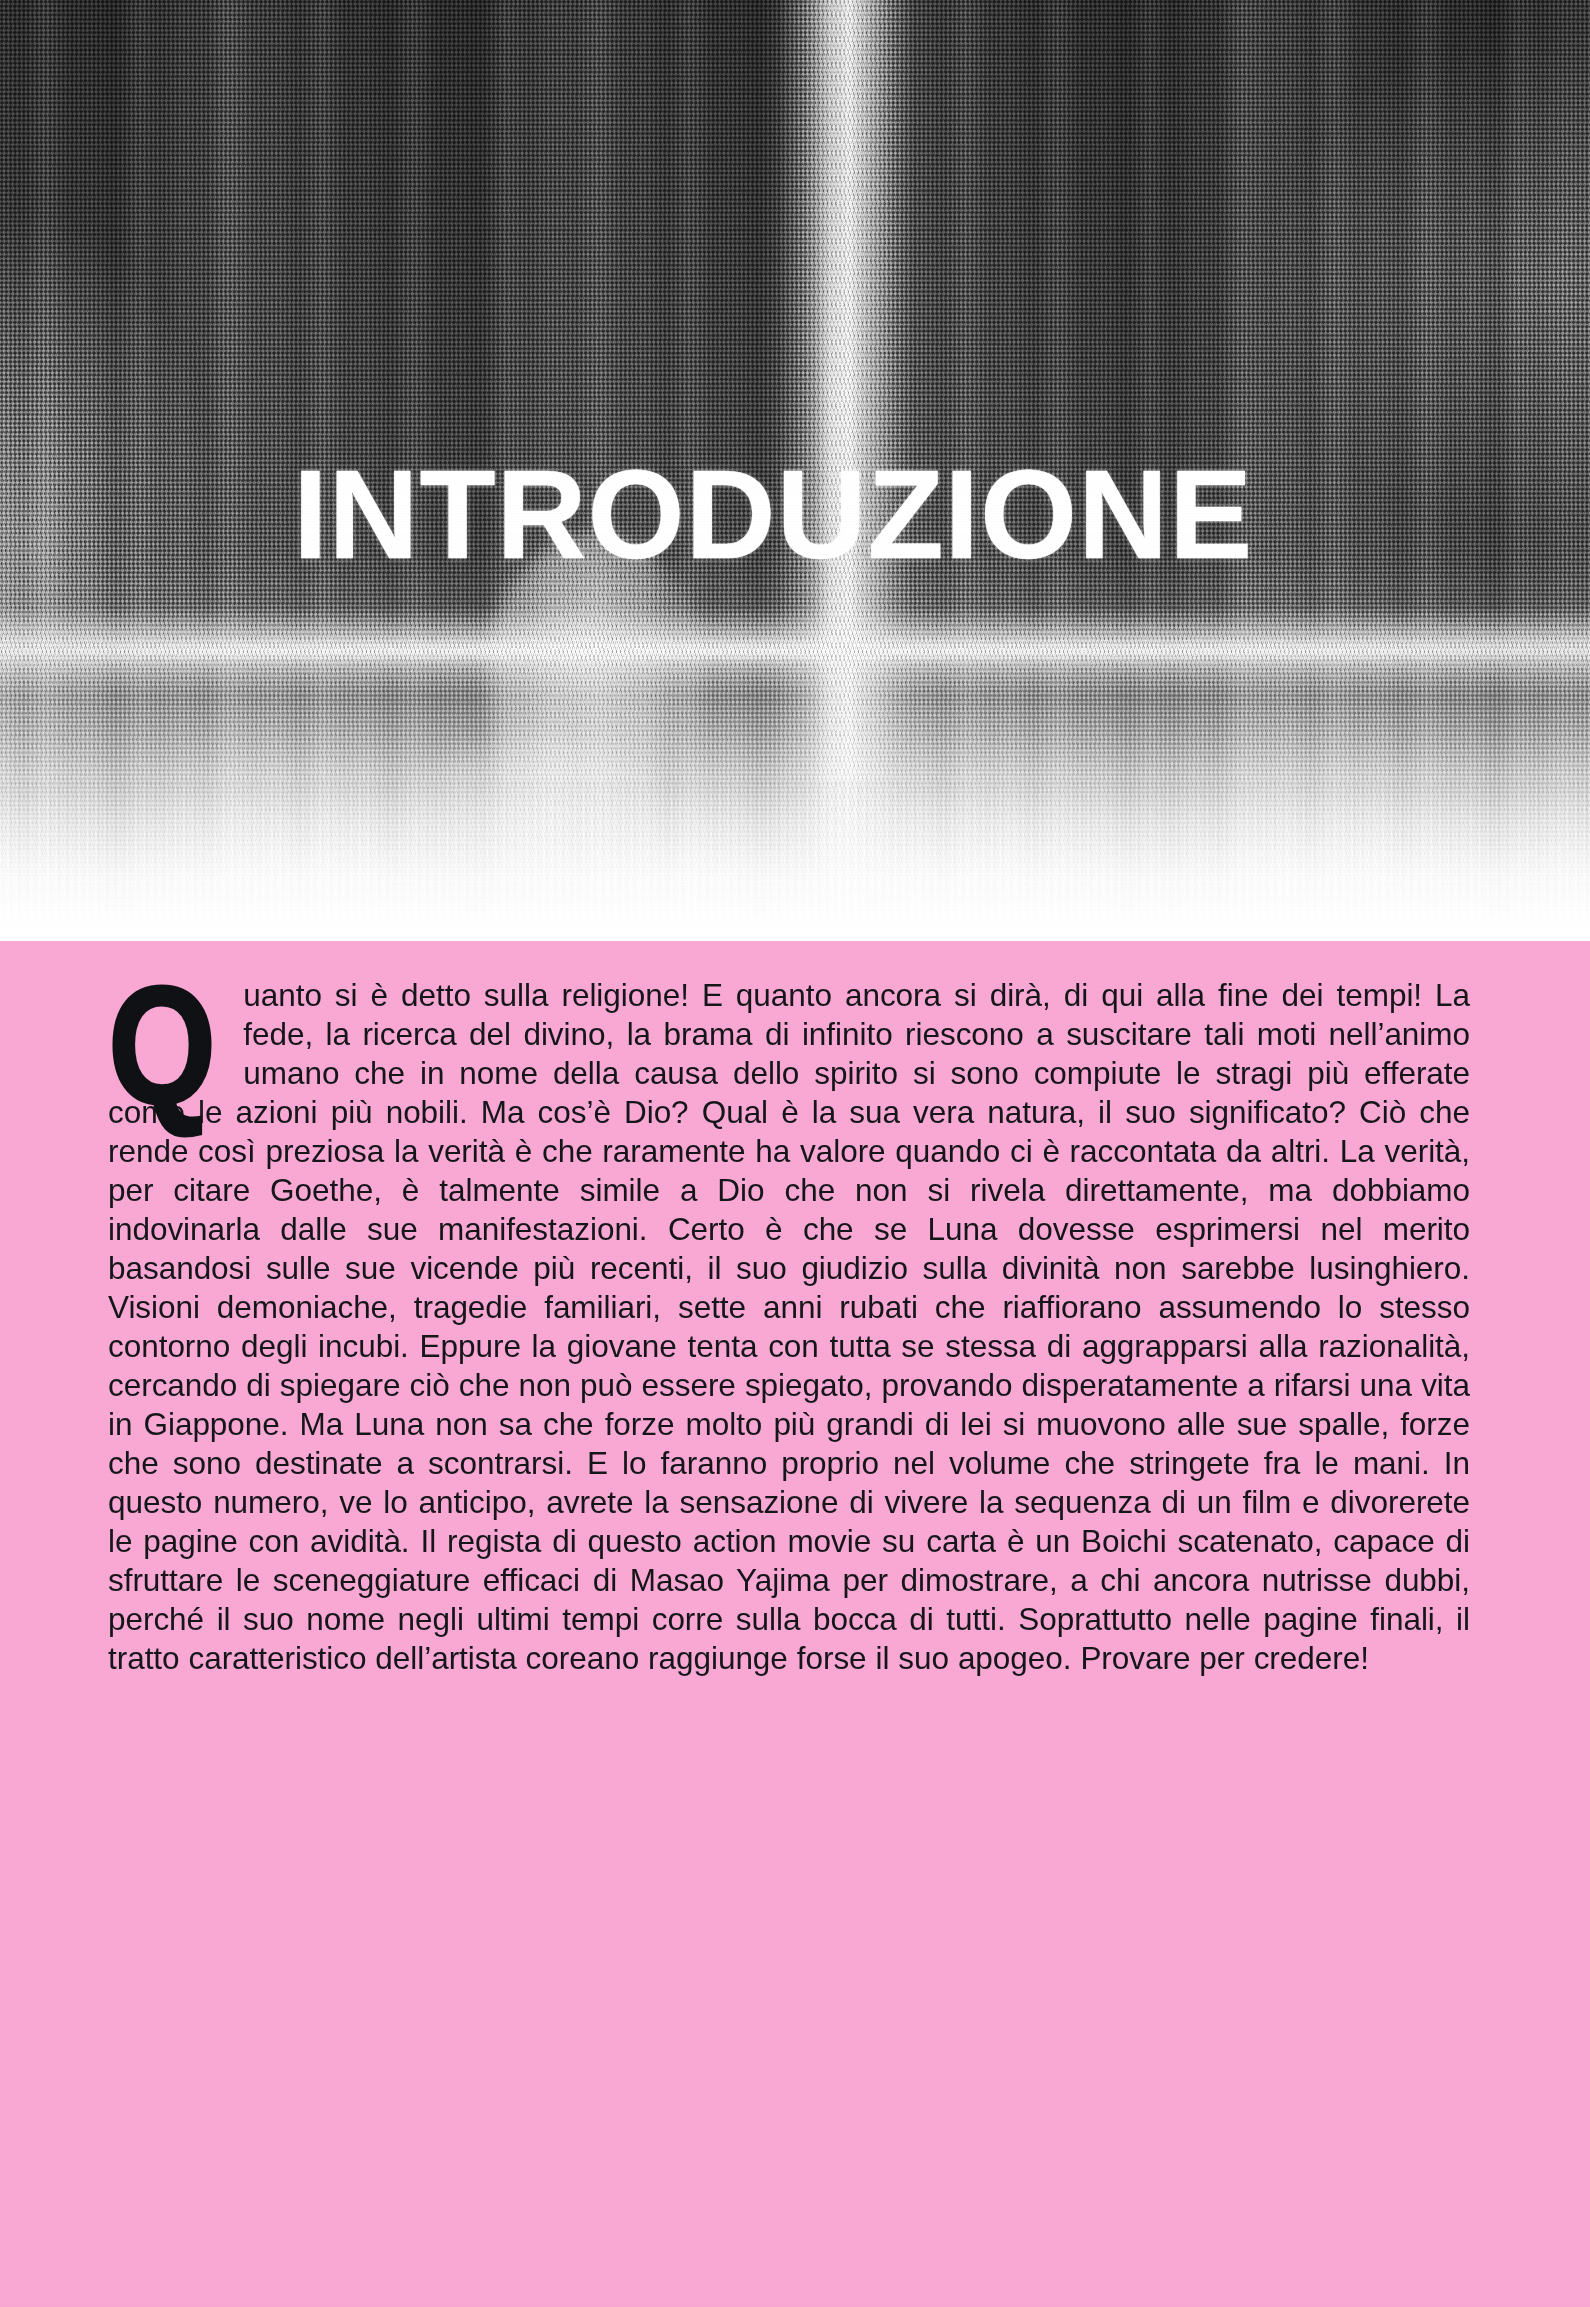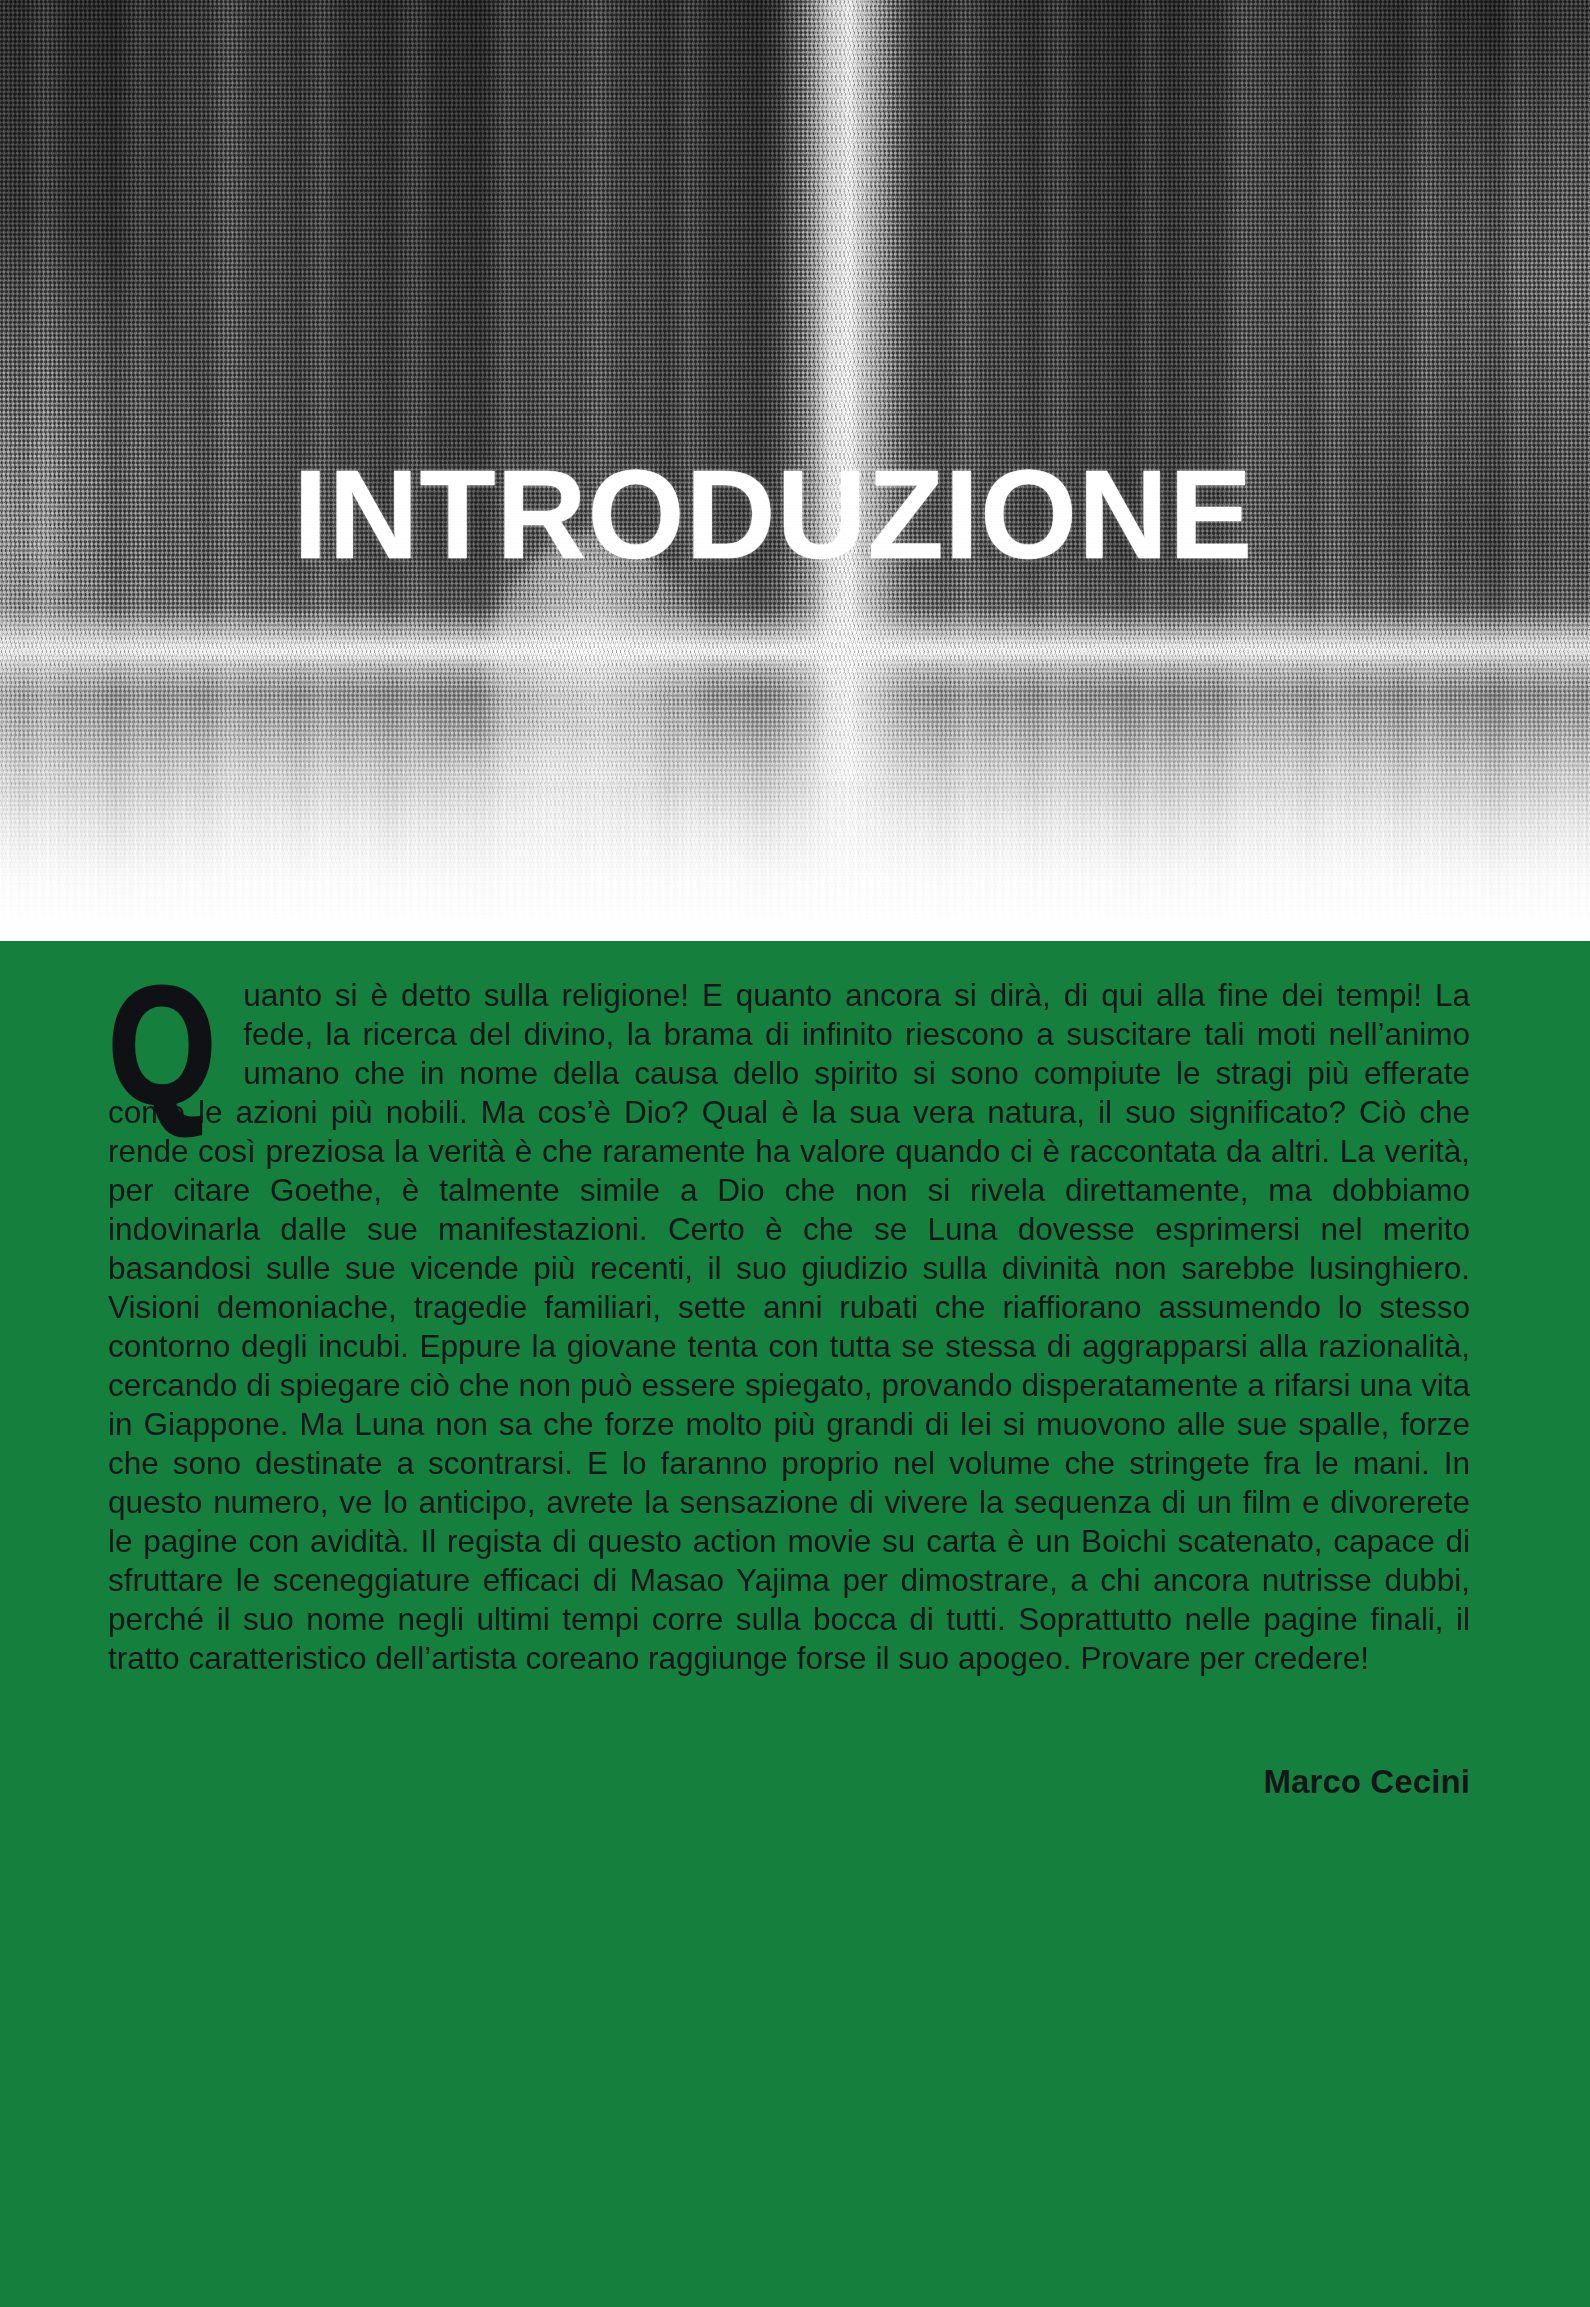--- a/index.html
+++ b/index.html
@@ -13,21 +13,21 @@
     height: 2307px;
     position: relative;
     overflow: hidden;
     font-family: "Liberation Sans", "DejaVu Sans", sans-serif;
     -webkit-font-smoothing: antialiased;
   }
 
   .page {
     position: absolute;
     inset: 0;
-    background: #15803d;
+    background: #f9a8d4;
   }
 
   
   .hero {
     position: absolute;
     left: 0;
     top: 0;
     width: 1591px;
     height: 941px;
     overflow: hidden;
@@ -318,19 +318,18 @@
     <div class="hero-fade"></div>
     <div class="hero-drips"></div>
 
     <div class="hero-title">INTRODUZIONE</div>
   </div>
 
   <div class="article">
 
     <p class="body-text"><span class="dropcap">Q</span><span>uanto si è detto sulla religione! E quanto ancora si dirà, di qui alla fine dei tempi! La fede, la ricerca del divino, la brama di infinito riescono a suscitare tali moti nell’animo umano che in nome della causa dello spirito si sono compiute le stragi più efferate come le azioni più nobili. Ma cos’è Dio? Qual è la sua vera natura, il suo significato? Ciò che rende così preziosa la verità è che raramente ha valore quando ci è raccontata da altri. La verità, per citare Goethe, è talmente simile a Dio che non si rivela direttamente, ma dobbiamo indovinarla dalle sue manifestazioni. Certo è che se Luna dovesse esprimersi nel merito basandosi sulle sue vicende più recenti, il suo giudizio sulla divinità non sarebbe lusinghiero. Visioni demoniache, tragedie familiari, sette anni rubati che riaffiorano assumendo lo stesso contorno degli incubi. Eppure la giovane tenta con tutta se stessa di aggrapparsi alla razionalità, cercando di spiegare ciò che non può essere spiegato, provando disperatamente a rifarsi una vita in Giappone. Ma Luna non sa che forze molto più grandi di lei si muovono alle sue spalle, forze che sono destinate a scontrarsi. E lo faranno proprio nel volume che stringete fra le mani. In questo numero, ve lo anticipo, avrete la sensazione di vivere la sequenza di un film e divorerete le pagine con avidità. Il regista di questo action movie su carta è un Boichi scatenato, capace di sfruttare le sceneggiature efficaci di Masao Yajima per dimostrare, a chi ancora nutrisse dubbi, perché il suo nome negli ultimi tempi corre sulla bocca di tutti. Soprattutto nelle pagine finali, il tratto caratteristico dell’artista coreano raggiunge forse il suo apogeo. Provare per credere!</span></p>
 
-    <p class="signature">Marco Cecini</p>
 
   </div>
 
   <div class="page-grain"></div>
 </div>
 
 
 </body></html>

